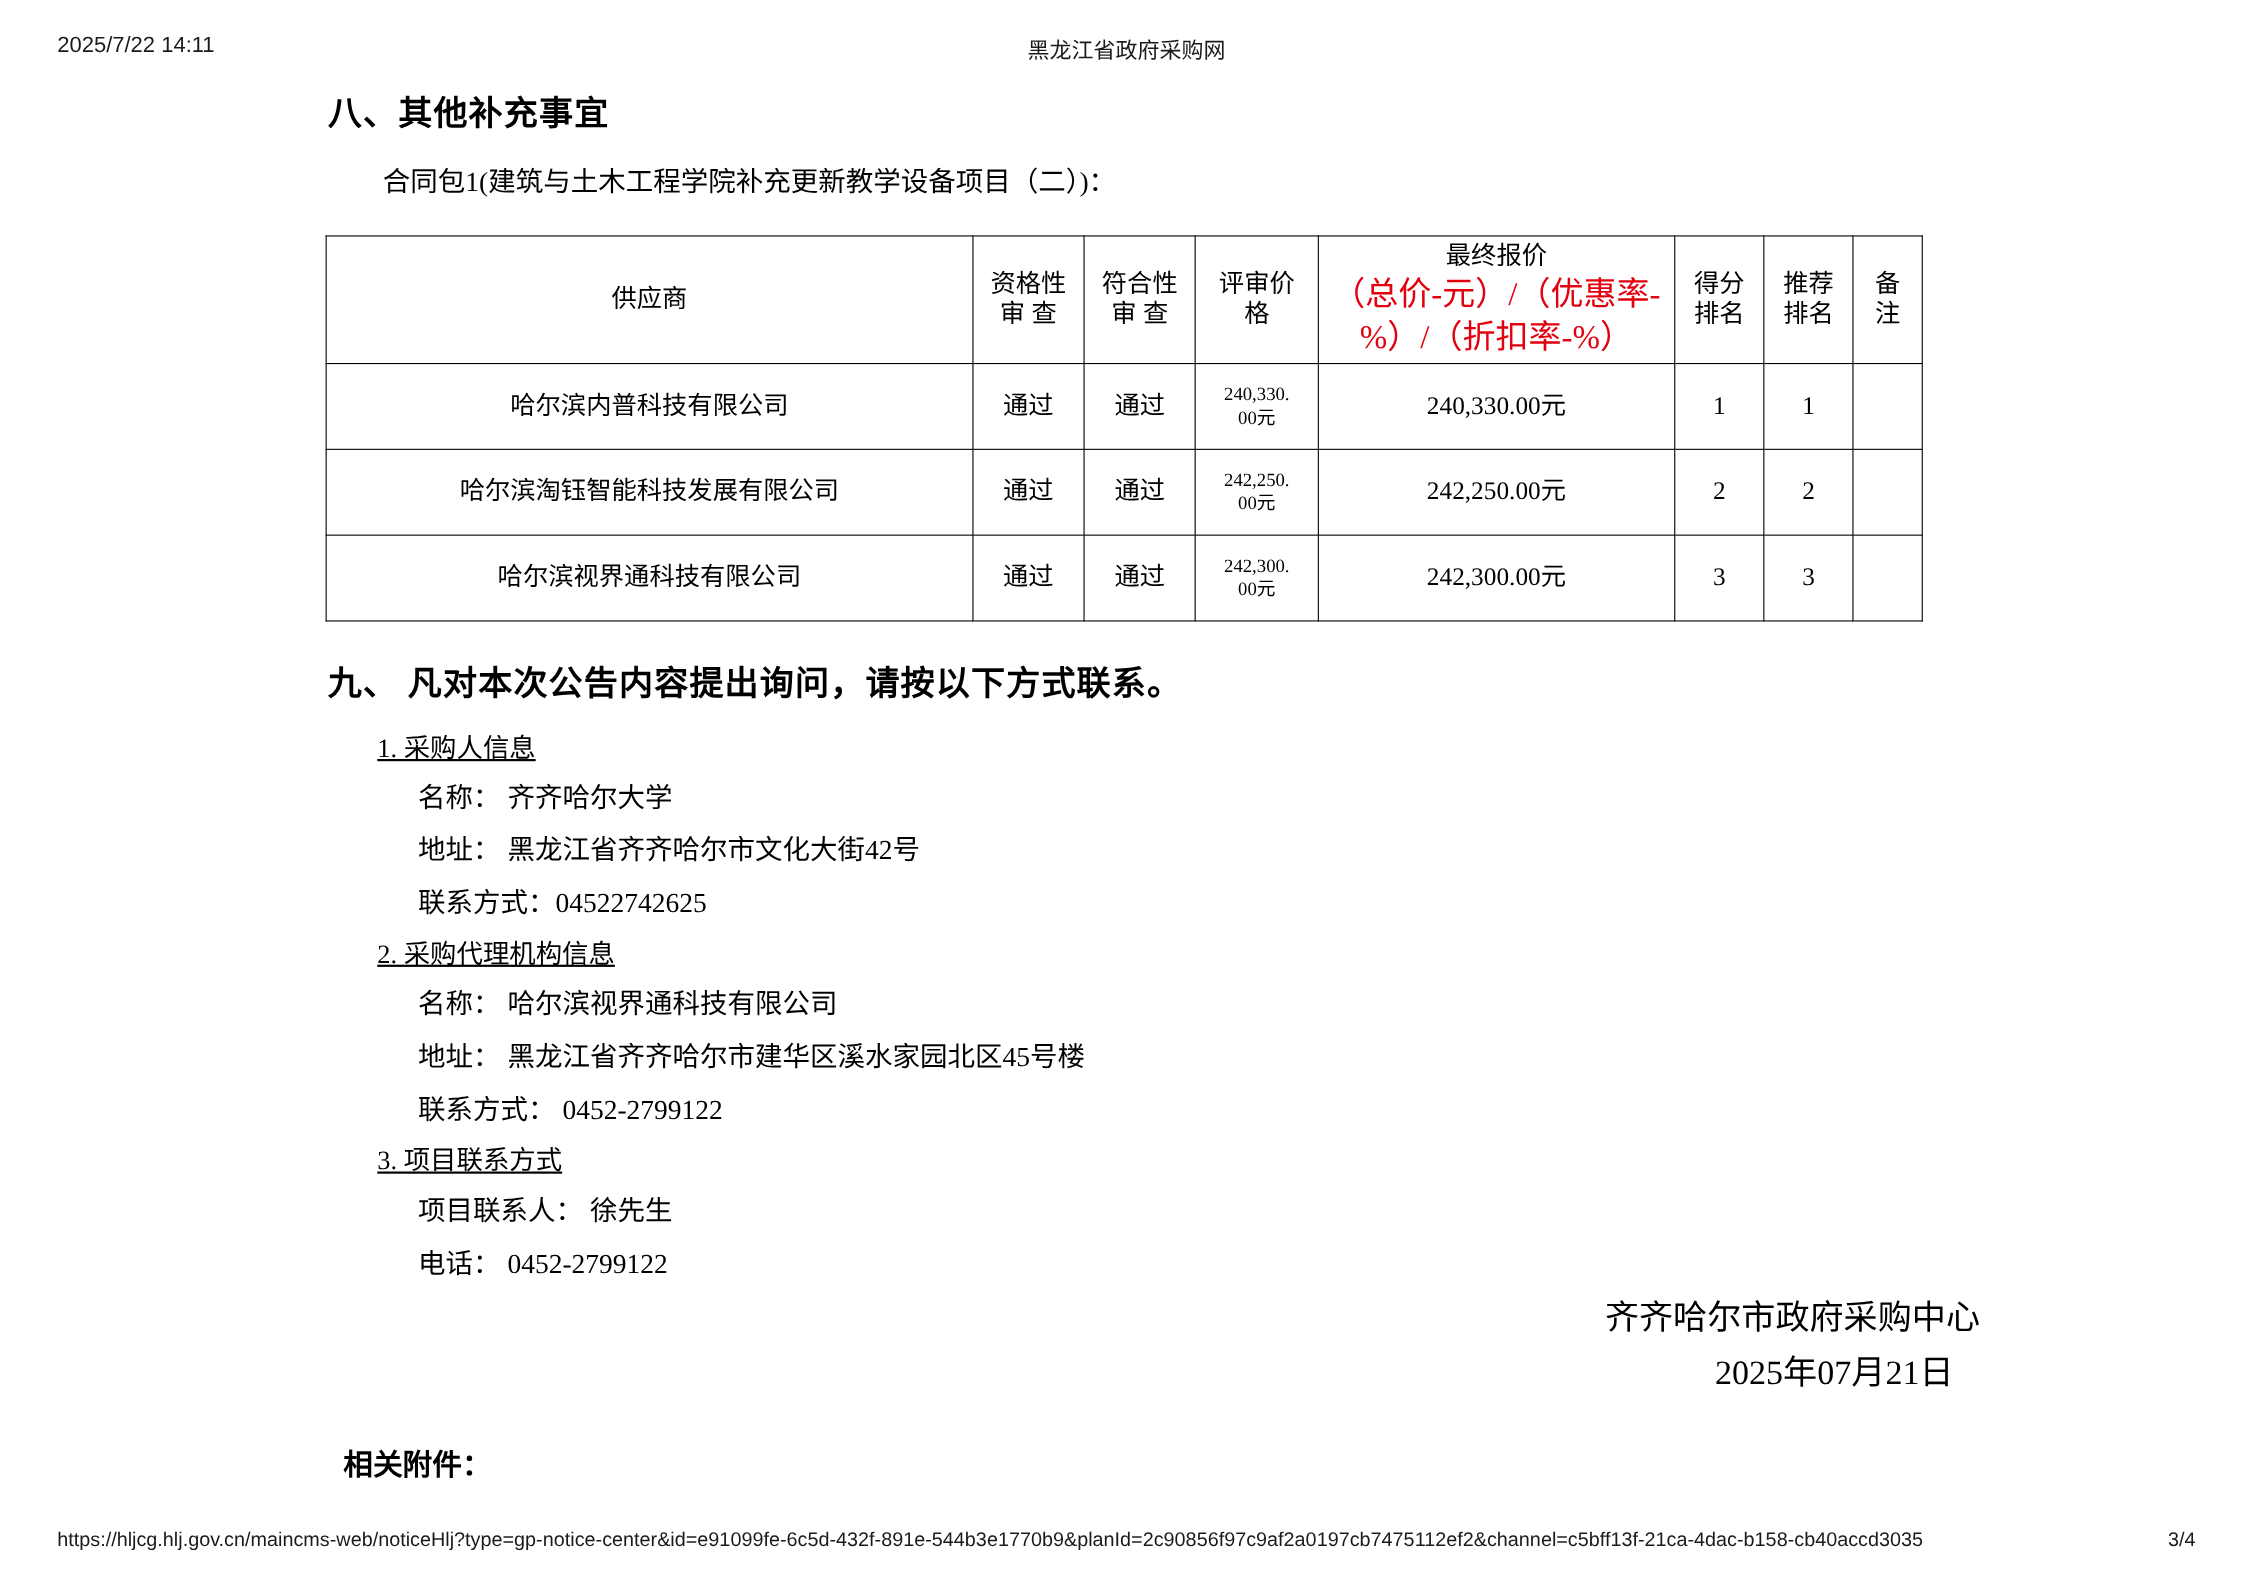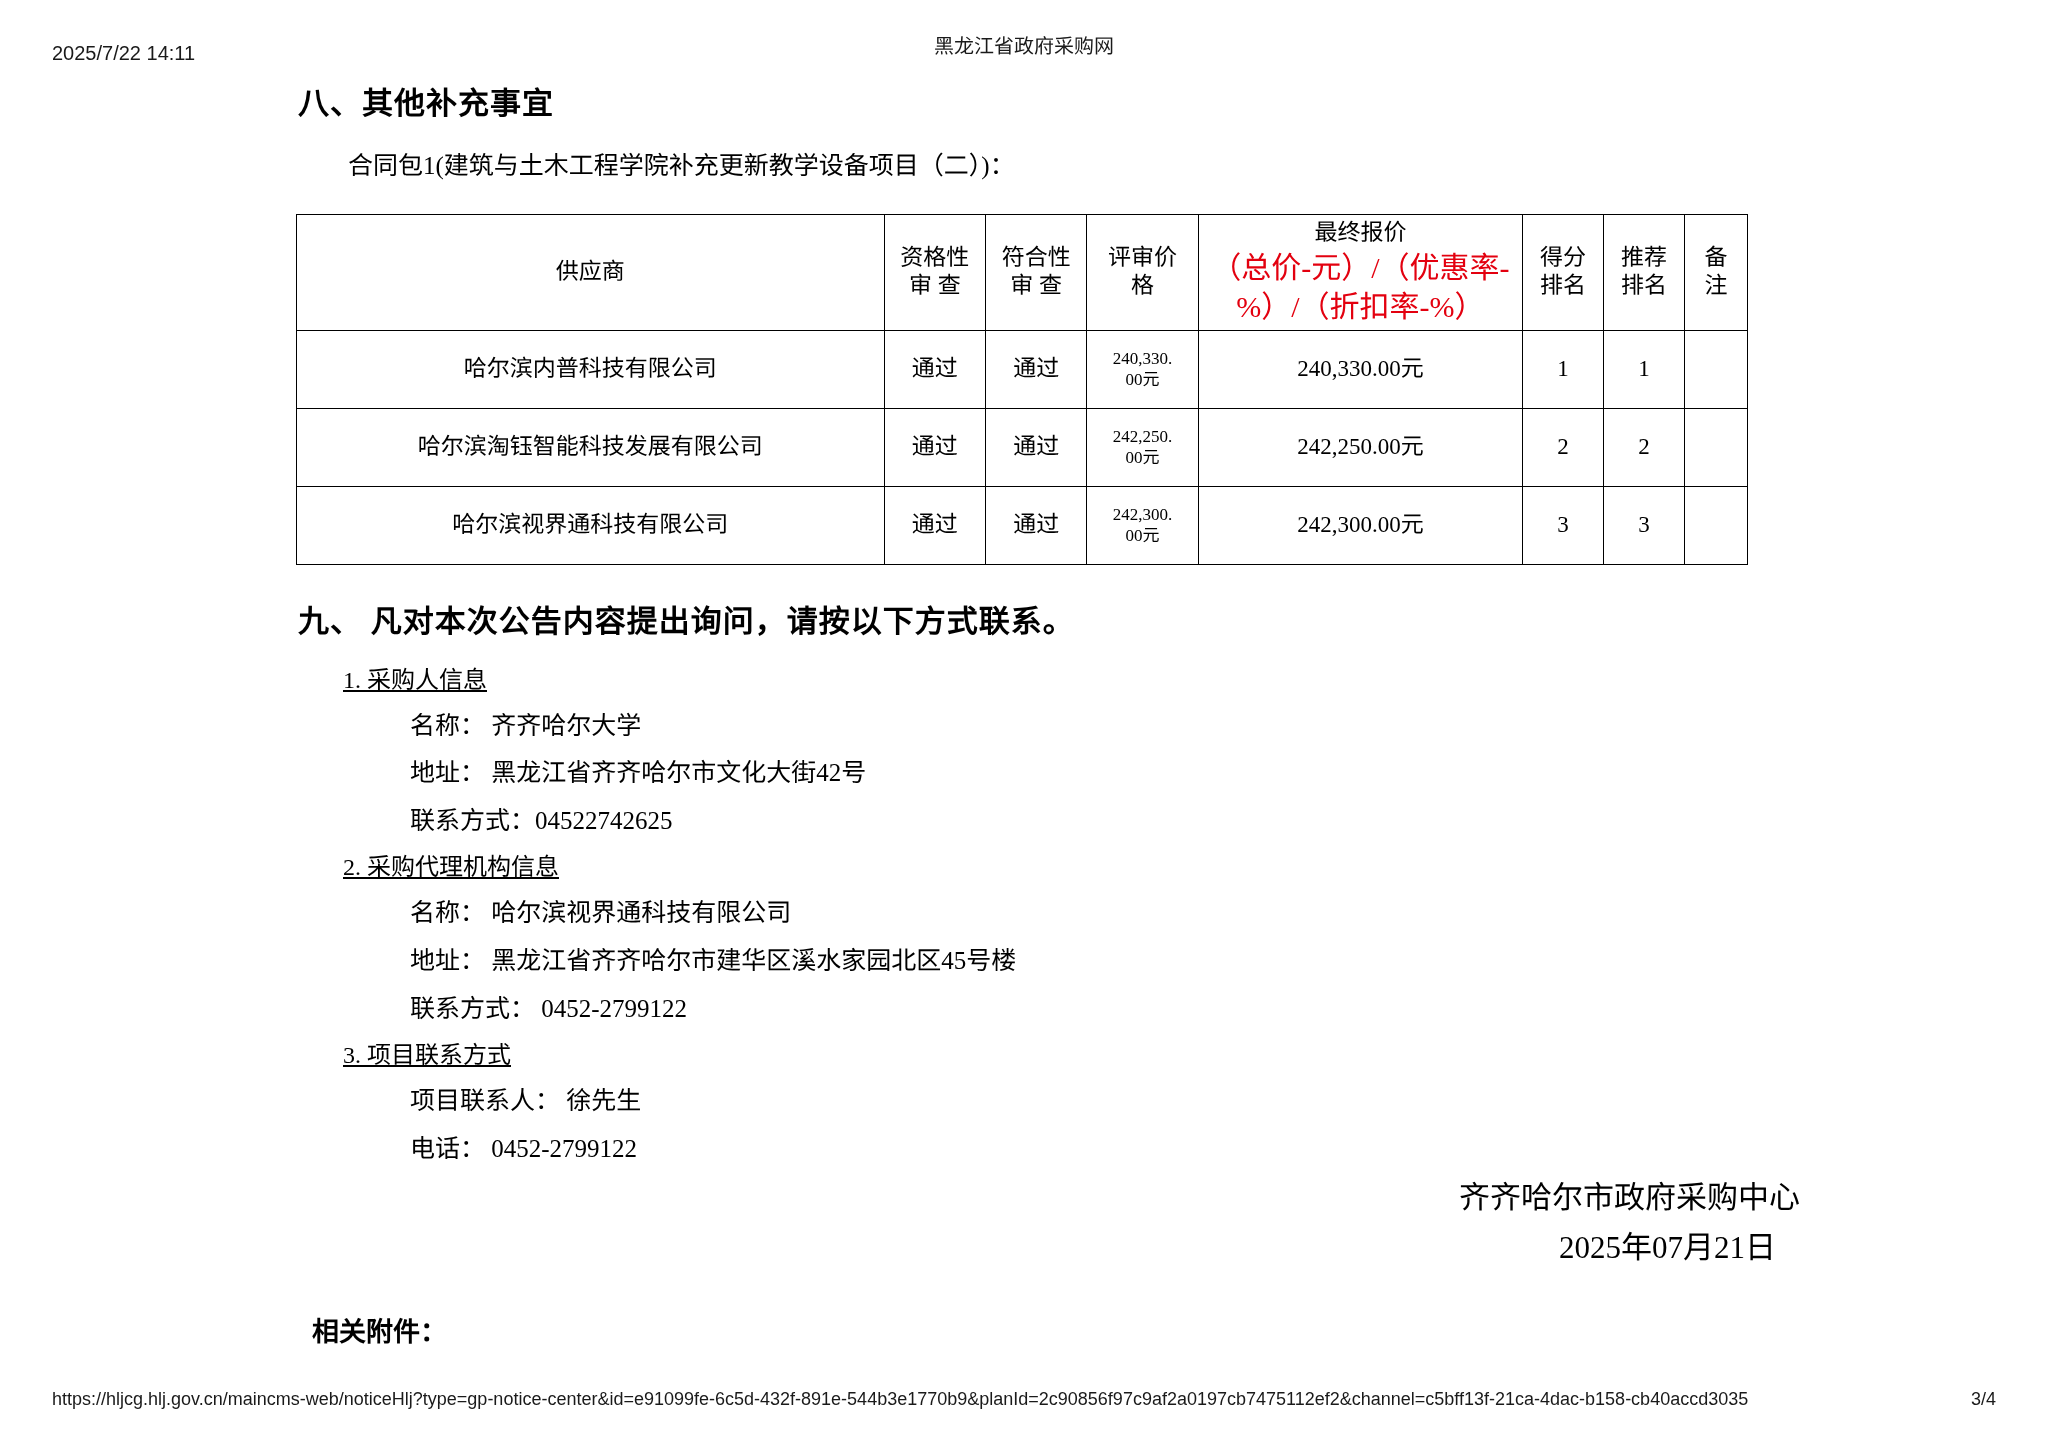--- a/index.html
+++ b/index.html
@@ -31,21 +31,20 @@
     height: 28px;
     font-family: "Liberation Sans", sans-serif;
     font-size: 20px;
     color: #1a1a1a;
   }
   .print-header .ph-date {
     position: absolute;
     left: 52px;
     top: 0;
     white-space: nowrap;
-    margin-top: 12px;
   }
   .print-header .ph-title {
     position: absolute;
     left: 0;
     top: 0;
     width: 2048px;
     text-align: center;
     font-size: 20px;
     white-space: nowrap;
   }
@@ -143,21 +142,21 @@
   .two-line { line-height: 1.2; }
 
   
   .cblock { position: absolute; left: 0; top: 0; width: 2048px; }
   .c-item {
     position: absolute;
     font-size: 25px;
     white-space: nowrap;
   }
   .lvl1 { left: 343px; font-size: 24px; text-decoration: underline; }
-  .lvl2 { left: 410px; }
+  .lvl2 { left: 380px; }
 
   .sign {
     position: absolute;
     font-size: 31px;
     white-space: nowrap;
   }
   #sign-org  { left: 1459px; top: 1172px; }
   #sign-date { left: 1559px; top: 1222px; }
 
   .attach {

